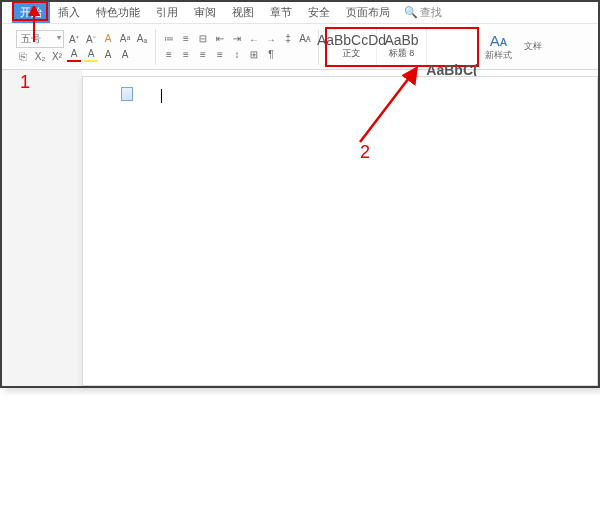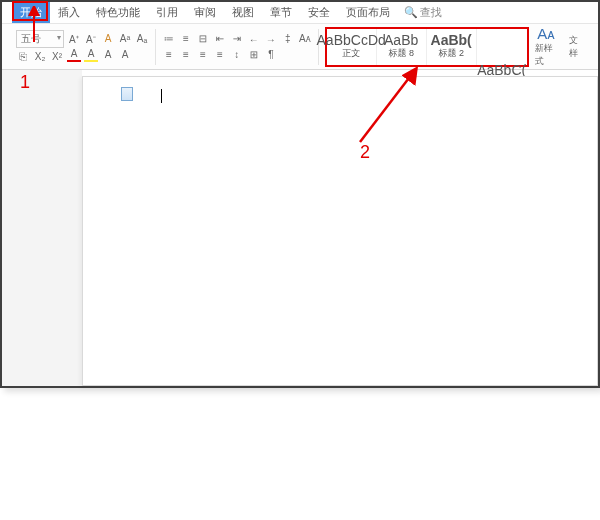--- a/index.html
+++ b/index.html
@@ -113,24 +113,20 @@
     <div class="styles-box">
       <div class="style-item">
         <span class="prev">AaBbCcDd</span>
         <span>正文</span>
       </div>
       <div class="style-item">
         <span class="prev">AaBb</span>
         <span>标题 8</span>
       </div>
       <div class="style-item">
-        <span class="prev">AaBb(</span>
-        <span>标题 2</span>
-      </div>
-      <div class="style-item">
         <span class="prev">AaBbC(</span>
         <span>标题 1</span>
       </div>
     </div>
 
     <div class="newstyle">
       <span style="font-size:15px;color:#3a72b5;">Aᴀ</span>
       <span>新样式</span>
     </div>
     <div class="newstyle">

